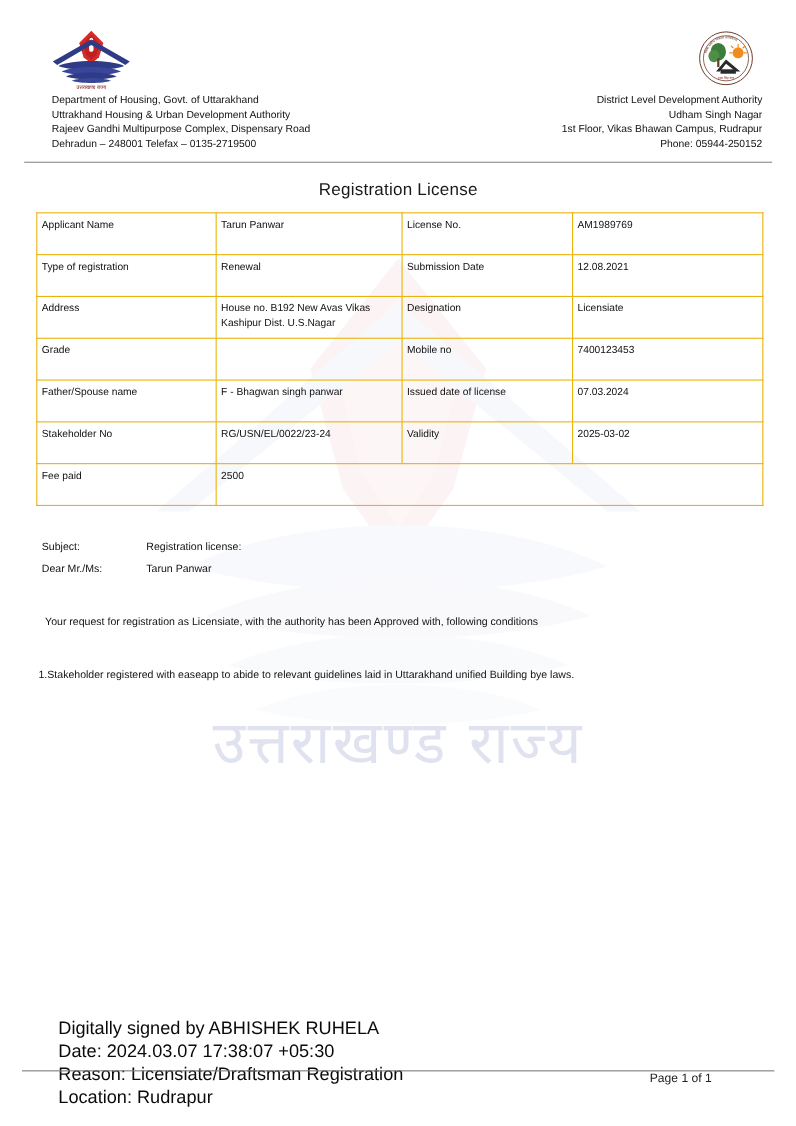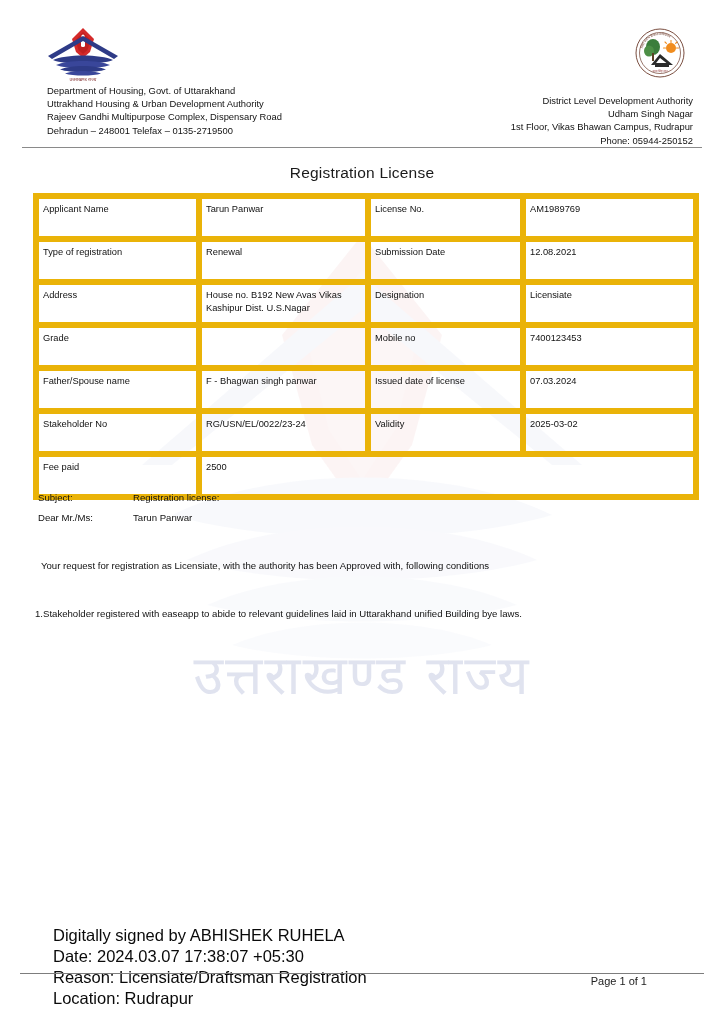--- a/index.html
+++ b/index.html
@@ -63,21 +63,21 @@
     width: 724px;
     height: 140px;
   }
   .hdr-block {
     position: absolute;
     font-size: 9.4px;
     line-height: 13.2px;
     color: #111;
   }
   #hdr-left  { left: 47px; top: 84px; text-align: left; }
-  #hdr-right { right: 31px; top: 94px; text-align: right; }
+  #hdr-right { right: 31px; top: 84px; text-align: right; }
   .hdr-line { white-space: nowrap; }
 
   #logo-left {
     position: absolute;
     left: 44px; top: 26px;
     width: 78px; height: 56px;
   }
   #logo-right {
     position: absolute;
     right: 33px; top: 27px;
@@ -109,21 +109,21 @@
   #info-table {
     position: absolute;
     left: 33px;
     top: 193px;
     width: 660px;
     border-collapse: collapse;
     table-layout: fixed;
     background: transparent;
   }
   #info-table td {
-    border: 6px solid #eab308;
+    border: 1px solid #eab308;
     font-size: 9.3px;
     line-height: 12.6px;
     padding: 4px 5px 4px 4px;
     vertical-align: top;
     height: 29px;
     background: transparent;
     color: #111;
     word-wrap: break-word;
   }
   .col-a { width: 163px; }

